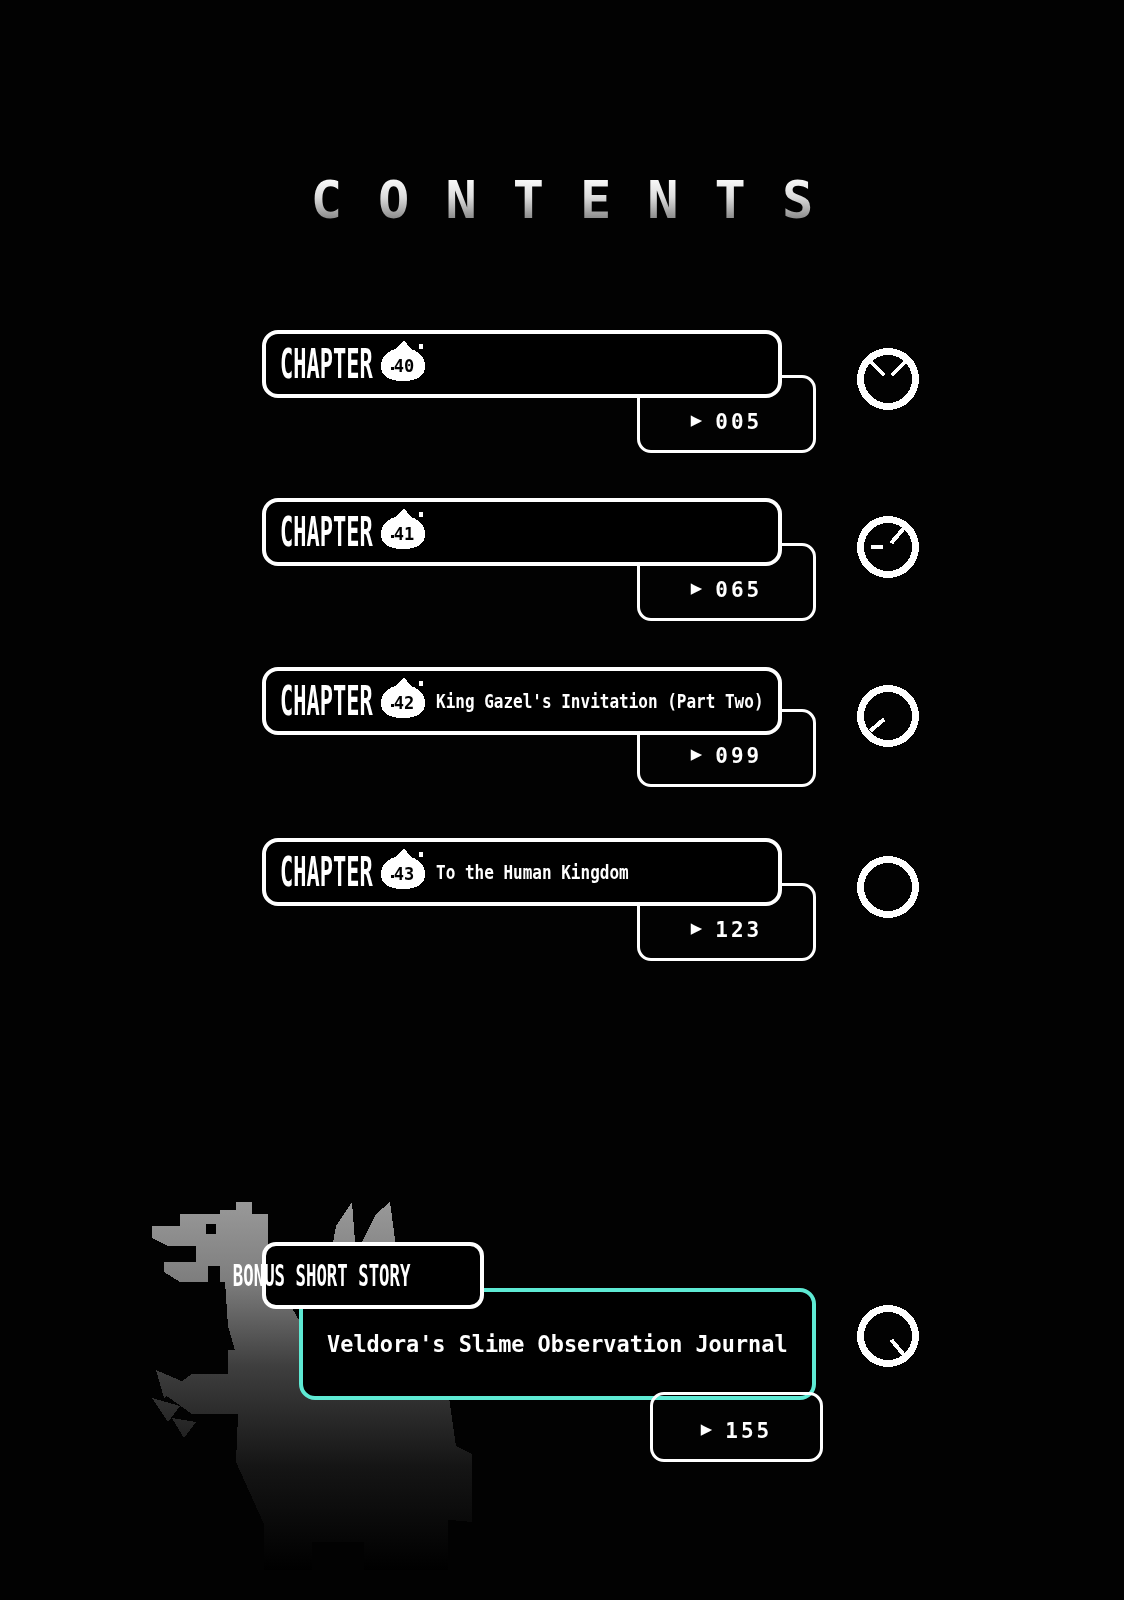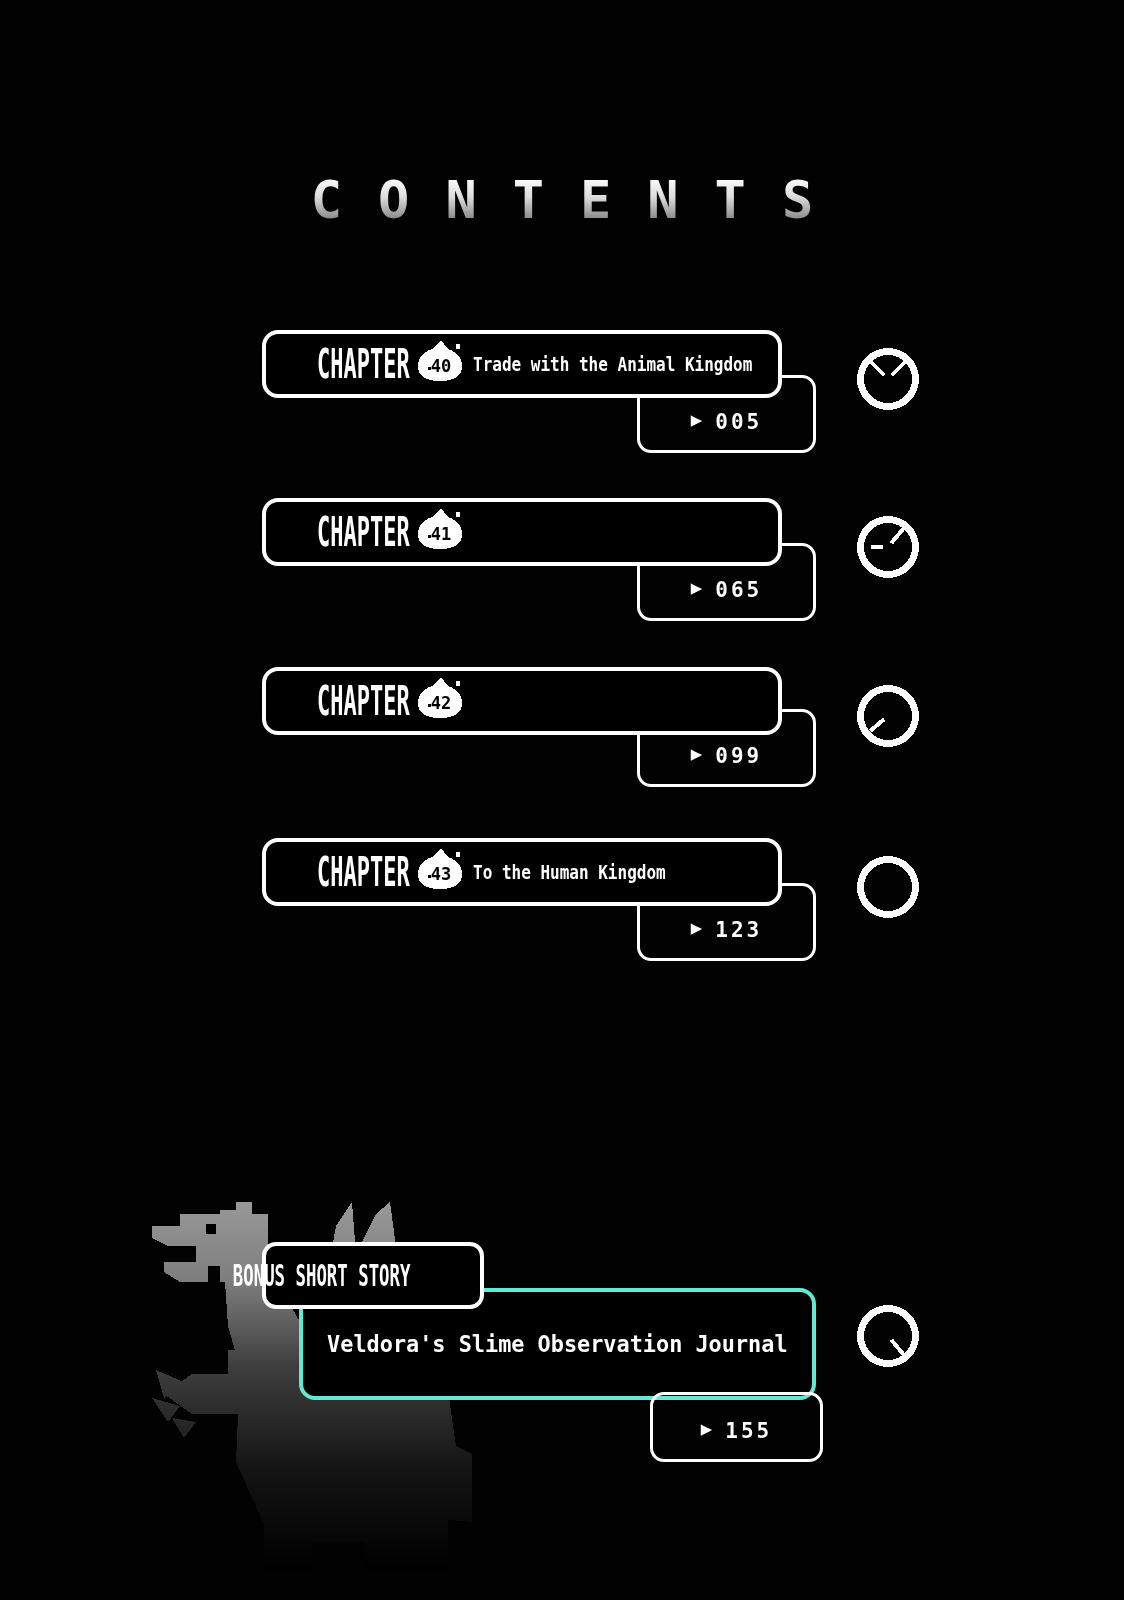--- a/index.html
+++ b/index.html
@@ -21,21 +21,21 @@
   }
 
   
   .row{position:absolute;left:0;width:100%;height:0;}
 
   .chapter-box{
     position:absolute;left:262px;width:520px;height:68px;box-sizing:border-box;
     border:4px solid #fff;border-radius:16px;background:#000;z-index:3;
     display:flex;align-items:center;padding:0 14px;
   }
-  .chapter-label-wrap{width:96px;overflow:visible;flex:0 0 auto;margin-left:37px;}
+  .chapter-label-wrap{width:96px;overflow:visible;flex:0 0 auto;}
   .chapter-label{
     display:inline-block;font-size:40px;font-weight:bold;white-space:nowrap;
     transform:scaleX(0.55);transform-origin:left center;letter-spacing:0;line-height:1;
   }
   .slime-wrap{flex:0 0 auto;margin:0 8px 0 2px;}
   .chapter-title-wrap{flex:1 1 auto;overflow:visible;}
   .chapter-title{
     display:inline-block;font-size:20px;font-weight:bold;white-space:nowrap;
     transform:scaleX(0.80);transform-origin:left center;letter-spacing:0;
   }
@@ -92,21 +92,20 @@
     <div class="chapter-box">
       <span class="chapter-label-wrap"><span class="chapter-label">CHAPTER</span></span>
       <span class="slime-wrap">
         <svg width="50" height="46" viewBox="0 0 50 46">
           <path d="M26 1 L33 10 Q47 15 47 27 Q47 42 25 42 Q3 42 3 27 Q3 15 17 10 Z" fill="#fff" shape-rendering="crispEdges"></path>
           <rect x="41" y="5" width="4" height="5" fill="#fff"></rect>
           <rect x="13" y="28" width="3" height="3" fill="#000"></rect>
           <text x="26" y="33" text-anchor="middle" font-family="DejaVu Sans Mono, monospace" font-size="17" font-weight="bold" fill="#000">40</text>
         </svg>
       </span>
-      <span class="chapter-title-wrap"><span class="chapter-title">Trade with the Animal Kingdom</span></span>
     </div>
     <svg class="clock" style="top:16px" width="66" height="66" viewBox="0 0 66 66">
       <circle cx="33" cy="33" r="27.5" fill="none" stroke="#fff" stroke-width="7" shape-rendering="crispEdges"></circle>
     <line x1="29.464466094067262" y1="29.464466094067262" x2="16.02943725152286" y2="16.029437251522857" stroke="#fff" stroke-width="4" shape-rendering="crispEdges"></line>
         <line x1="36.53553390593274" y1="29.464466094067262" x2="49.970562748477136" y2="16.029437251522857" stroke="#fff" stroke-width="4" shape-rendering="crispEdges"></line>
       </svg>
   </div>
 
   <div class="row" style="top:498px">
     <div class="page-box" style="top:45px">
@@ -141,20 +140,21 @@
     <div class="chapter-box">
       <span class="chapter-label-wrap"><span class="chapter-label">CHAPTER</span></span>
       <span class="slime-wrap">
         <svg width="50" height="46" viewBox="0 0 50 46">
           <path d="M26 1 L33 10 Q47 15 47 27 Q47 42 25 42 Q3 42 3 27 Q3 15 17 10 Z" fill="#fff" shape-rendering="crispEdges"></path>
           <rect x="41" y="5" width="4" height="5" fill="#fff"></rect>
           <rect x="13" y="28" width="3" height="3" fill="#000"></rect>
           <text x="26" y="33" text-anchor="middle" font-family="DejaVu Sans Mono, monospace" font-size="17" font-weight="bold" fill="#000">42</text>
         </svg>
       </span>
+      <span class="chapter-title-wrap"><span class="chapter-title">King Gazel's Invitation (Part Two)</span></span>
     </div>
     <svg class="clock" style="top:16px" width="66" height="66" viewBox="0 0 66 66">
       <circle cx="33" cy="33" r="27.5" fill="none" stroke="#fff" stroke-width="7" shape-rendering="crispEdges"></circle>
     <line x1="29.16977778440511" y1="36.213938048432695" x2="15.380977808263506" y2="47.7841150227904" stroke="#fff" stroke-width="4" shape-rendering="crispEdges"></line>
       </svg>
   </div>
 
   <div class="row" style="top:838px">
     <div class="page-box" style="top:45px">
       <div class="page-line">

